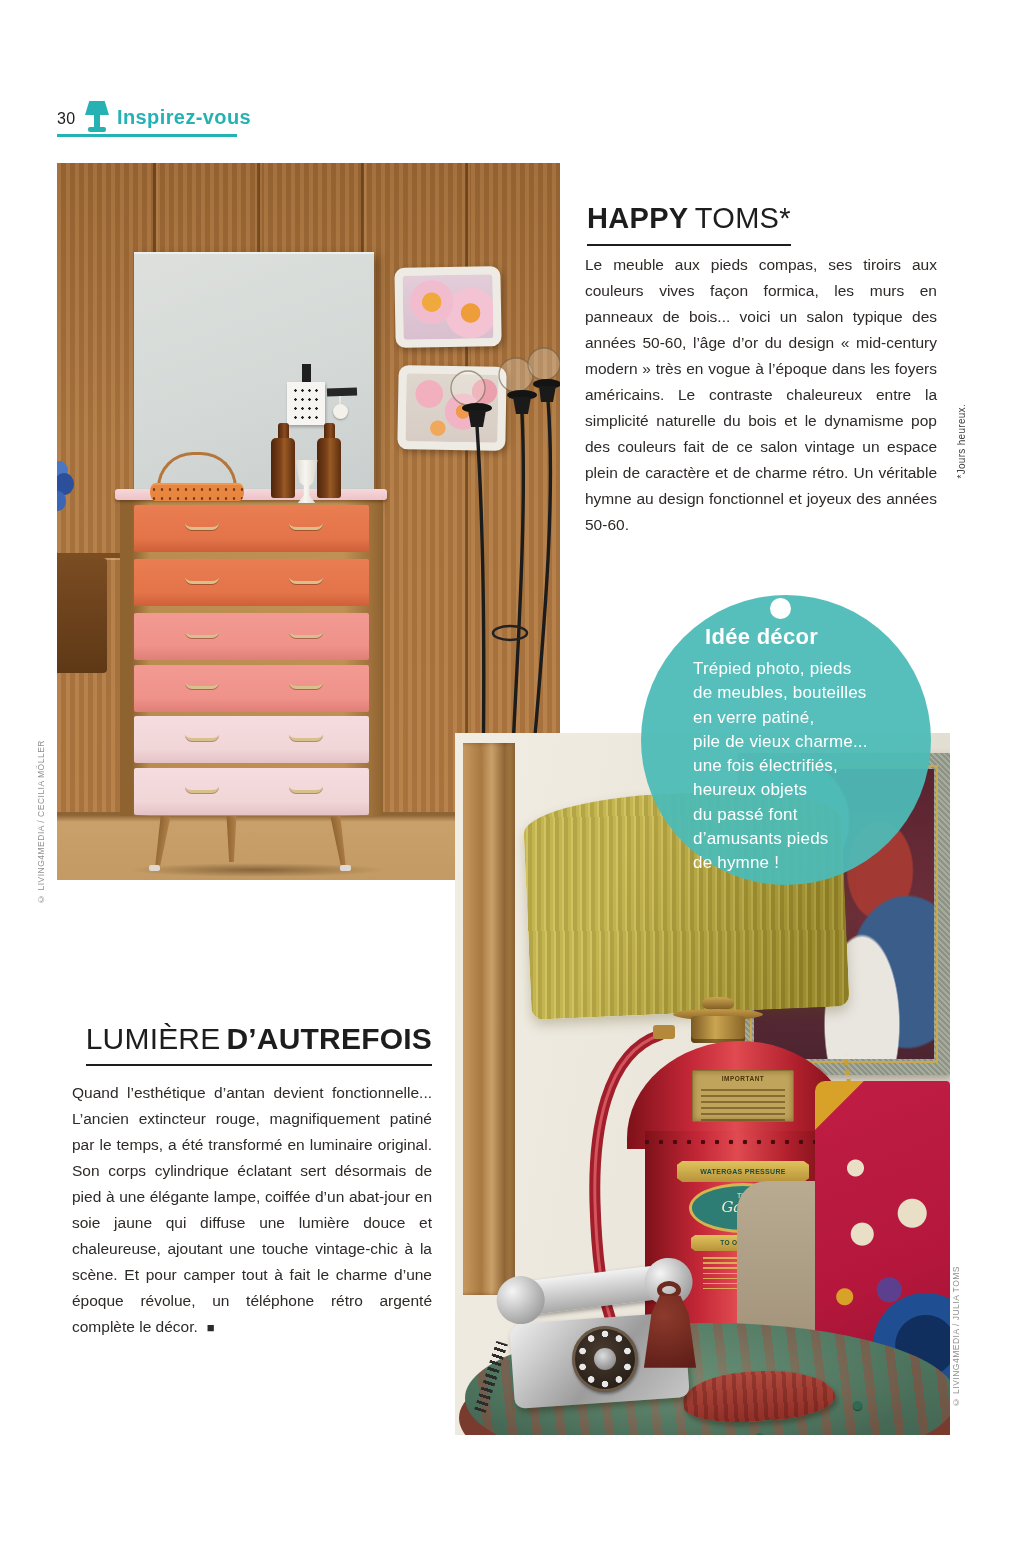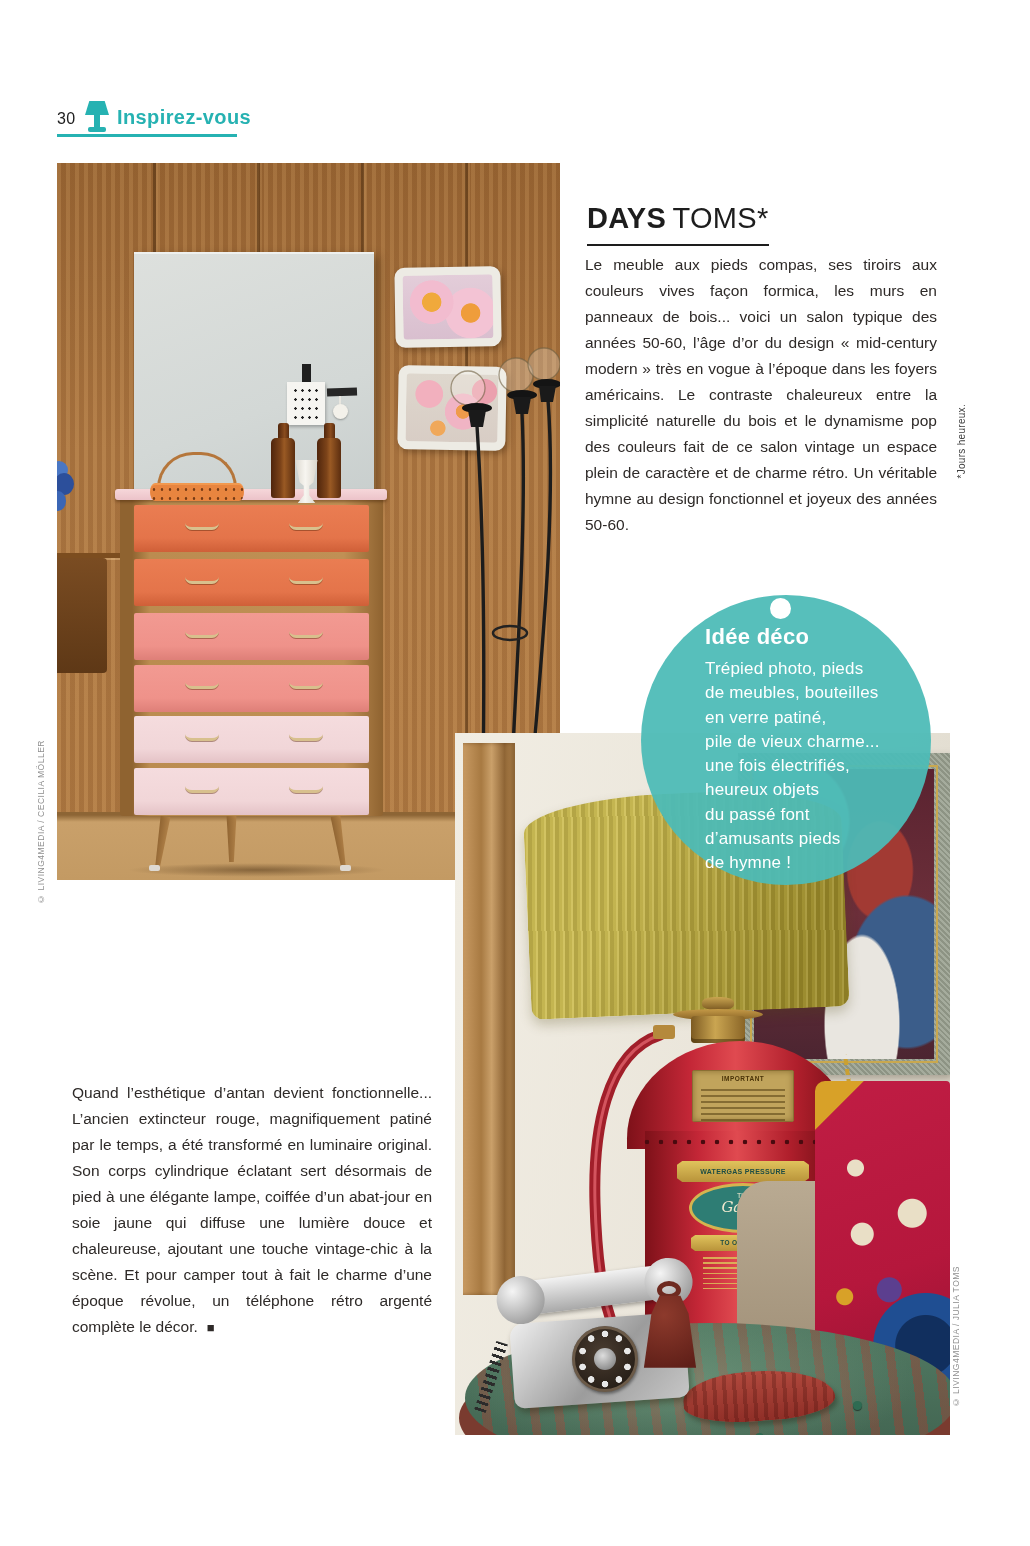--- a/index.html
+++ b/index.html
@@ -216,21 +216,21 @@
      background:
       repeating-linear-gradient(90deg, rgba(60,10,5,.25) 0 4px, rgba(0,0,0,0) 4px 10px),
       linear-gradient(180deg,#b24a3e,#8f2e27);
      border-radius:50% 62% 48% 52%/60% 70% 45% 45%; box-shadow:2px 4px 5px rgba(30,20,5,.35); }
 
   
   .bubble { left:641px; top:595px; width:290px; height:290px; border-radius:50%;
      background:rgba(77,187,183,.94); z-index:5; }
   .bubble-dot { position:absolute; left:129px; top:3px; width:21px; height:21px; background:#ffffff; border-radius:50%; }
   .bubble-title { position:absolute; left:64px; top:29px; color:#ffffff; font-size:22px; font-weight:bold; letter-spacing:.3px; }
-  .bubble-lines { position:absolute; left:64px; top:62px; color:#ffffff; font-size:17px; line-height:24.3px; letter-spacing:.2px; }
+  .bubble-lines { position:absolute; left:52px; top:62px; color:#ffffff; font-size:17px; line-height:24.3px; letter-spacing:.2px; }
 </style>
 </head>
 <body>
 
 <div id="page">
 
   <div class="abs page-num">30</div>
   <div class="abs lamp-ico">
     <div class="shade"></div>
     <div class="stem"></div>
@@ -312,21 +312,21 @@
     <div class="abs bottle" style="left:260px; top:275px; height:60px;"></div>
     <div class="abs goblet"></div>
     <div class="abs hydrangea">
       <i class="hy1"></i>
         <i class="hy2"></i>
         <i class="hy3"></i>
     </div>
   </div>
 
   <h1 class="abs happy-title">
-    <span class="b">DAYS</span><span class="l">TOMS*</span>
+    <span class="b">HAPPY</span><span class="l">TOMS*</span>
   </h1>
   <p class="abs body-copy happy-body">Le meuble aux pieds compas, ses tiroirs aux couleurs vives façon formica, les murs en panneaux de bois... voici un salon typique des années 50-60, l’âge d’or du design « mid-century modern » très en vogue à l’époque dans les foyers américains. Le contraste chaleureux entre la simplicité naturelle du bois et le dynamisme pop des couleurs fait de ce salon vintage un espace plein de caractère et de charme rétro. Un véritable hymne au design fonctionnel et joyeux des années 50-60.</p>
   <div class="abs vtext footnote-v">*Jours heureux.</div>
 
   <div class="abs photo2">
     <div class="abs doorframe"></div>
     <div class="abs painting">
       <div class="gold"></div>
       <div class="art"></div>
     </div>
@@ -372,34 +372,39 @@
     <div class="abs phone-body"></div>
     <div class="abs dial"></div>
     <div class="abs dial-cap"></div>
     <div class="abs phone-handset"></div>
     <div class="abs bell-loop"></div>
     <div class="abs bell"></div>
   </div>
 
   <div class="abs bubble">
     <div class="bubble-dot"></div>
-    <div class="bubble-title">Idée déco</div>
+    <div class="bubble-title">Idée décor</div>
     <div class="bubble-lines">
       <div>Trépied photo, pieds</div>
       <div>de meubles, bouteilles</div>
       <div>en verre patiné,</div>
       <div>pile de vieux charme...</div>
       <div>une fois électrifiés,</div>
       <div>heureux objets</div>
       <div>du passé font</div>
       <div>d’amusants pieds</div>
       <div>de hymne !</div>
     </div>
   </div>
 
+  <div class="abs lum-wrap">
+    <h2 class="lum-title">
+      <span class="l">LUMIÈRE</span><span class="b">D’AUTREFOIS</span>
+    </h2>
+  </div>
   <p class="abs body-copy lum-body">
     <span>Quand l’esthétique d’antan devient fonctionnelle... L’ancien extincteur rouge, magnifiquement patiné par le temps, a été transformé en luminaire original. Son corps cylindrique éclatant sert désormais de pied à une élégante lampe, coiffée d’un abat-jour en soie jaune qui diffuse une lumière douce et chaleureuse, ajoutant une touche vintage-chic à la scène. Et pour camper tout à fait le charme d’une époque révolue, un téléphone rétro argenté complète le décor.</span><span class="endmark">■</span>
   </p>
 
   <div class="abs vtext credit credit-left">© LIVING4MEDIA / CECILIA MÖLLER</div>
   <div class="abs vtext credit credit-right">© LIVING4MEDIA / JULIA TOMS</div>
 
 </div>
 
 </body></html>

